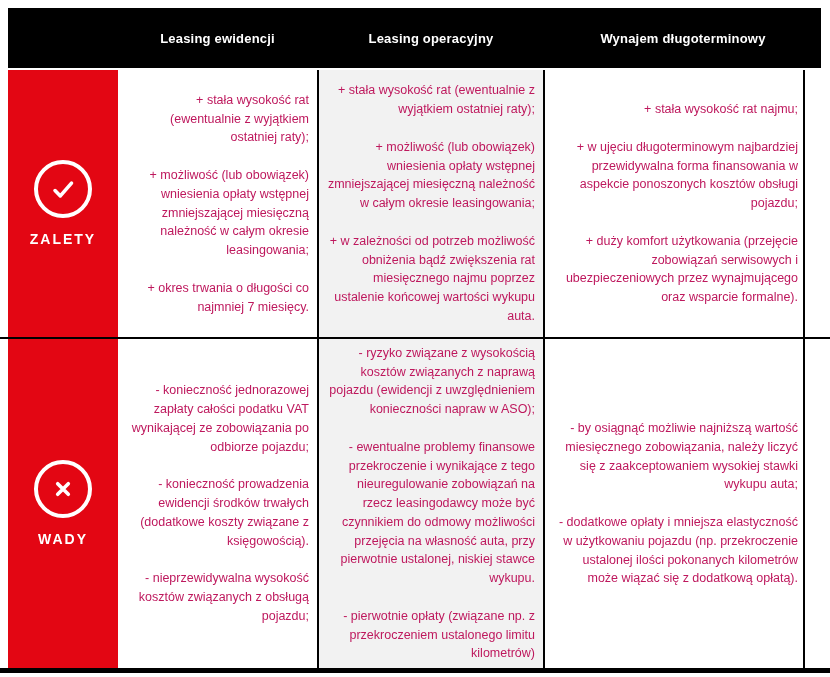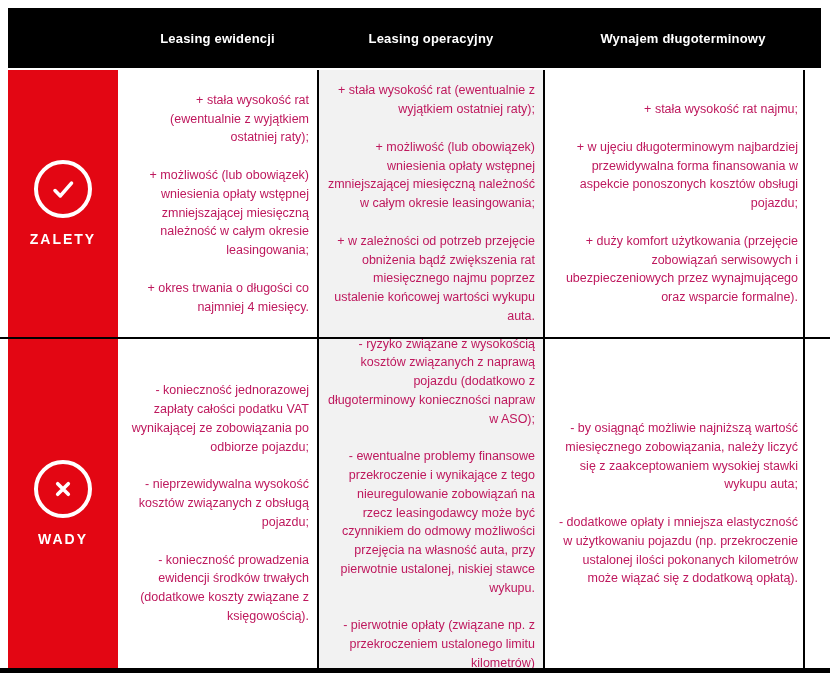--- a/index.html
+++ b/index.html
@@ -81,26 +81,26 @@
       <div class="circle">
         <svg width="34" height="34" viewBox="0 0 32 32" aria-hidden="true">
           <path d="M8.5 17.5 L13.5 22.5 L24 10.5" fill="none" stroke="#ffffff" stroke-width="3.4" stroke-linecap="round" stroke-linejoin="round"></path>
         </svg>
       </div>
       <div class="rowlabel">ZALETY</div>
     </div>
     <div class="cell white c2">
       <p>+ stała wysokość rat (ewentualnie z wyjątkiem ostatniej raty);</p>
       <p>+ możliwość (lub obowiązek) wniesienia opłaty wstępnej zmniejszającej miesięczną należność w całym okresie leasingowania;</p>
-      <p>+ okres trwania o długości co najmniej 4 miesięcy.</p>
+      <p>+ okres trwania o długości co najmniej 7 miesięcy.</p>
     </div>
     <div class="cell grey c3">
       <p>+ stała wysokość rat (ewentualnie z wyjątkiem ostatniej raty);</p>
       <p>+ możliwość (lub obowiązek) wniesienia opłaty wstępnej zmniejszającej miesięczną należność w całym okresie leasingowania;</p>
-      <p>+ w zależności od potrzeb przejęcie obniżenia bądź zwiększenia rat miesięcznego najmu poprzez ustalenie końcowej wartości wykupu auta.</p>
+      <p>+ w zależności od potrzeb możliwość obniżenia bądź zwiększenia rat miesięcznego najmu poprzez ustalenie końcowej wartości wykupu auta.</p>
     </div>
     <div class="cell white c4">
       <p>+ stała wysokość rat najmu;</p>
       <p>+ w ujęciu długoterminowym najbardziej przewidywalna forma finansowania w aspekcie ponoszonych kosztów obsługi pojazdu;</p>
       <p>+ duży komfort użytkowania (przejęcie zobowiązań serwisowych i ubezpieczeniowych przez wynajmującego oraz wsparcie formalne).</p>
     </div>
   </div>
 
   <div class="hr-divider"></div>
 
@@ -108,25 +108,25 @@
     <div class="labelcell">
       <div class="circle">
         <svg width="34" height="34" viewBox="0 0 32 32" aria-hidden="true">
           <path d="M11 11 L21 21 M21 11 L11 21" fill="none" stroke="#ffffff" stroke-width="3.4" stroke-linecap="round" stroke-linejoin="round"></path>
         </svg>
       </div>
       <div class="rowlabel">WADY</div>
     </div>
     <div class="cell white c2">
       <p>- konieczność jednorazowej zapłaty całości podatku VAT wynikającej ze zobowiązania po odbiorze pojazdu;</p>
+      <p>- konieczność prowadzenia ewidencji środków trwałych (dodatkowe koszty związane z księgowością).</p>
       <p>- nieprzewidywalna wysokość kosztów związanych z obsługą pojazdu;</p>
-      <p>- konieczność prowadzenia ewidencji środków trwałych (dodatkowe koszty związane z księgowością).</p>
     </div>
     <div class="cell grey c3">
-      <p>- ryzyko związane z wysokością kosztów związanych z naprawą pojazdu (dodatkowo z długoterminowy konieczności napraw w ASO);</p>
+      <p>- ryzyko związane z wysokością kosztów związanych z naprawą pojazdu (ewidencji z uwzględnieniem konieczności napraw w ASO);</p>
       <p>- ewentualne problemy finansowe przekroczenie i wynikające z tego nieuregulowanie zobowiązań na rzecz leasingodawcy może być czynnikiem do odmowy możliwości przejęcia na własność auta, przy pierwotnie ustalonej, niskiej stawce wykupu.</p>
       <p>- pierwotnie opłaty (związane np. z przekroczeniem ustalonego limitu kilometrów)</p>
     </div>
     <div class="cell white c4">
       <p>- by osiągnąć możliwie najniższą wartość miesięcznego zobowiązania, należy liczyć się z zaakceptowaniem wysokiej stawki wykupu auta;</p>
       <p>- dodatkowe opłaty i mniejsza elastyczność w użytkowaniu pojazdu (np. przekroczenie ustalonej ilości pokonanych kilometrów może wiązać się z dodatkową opłatą).</p>
     </div>
   </div>
 
   <div class="bottom-bar"></div>

